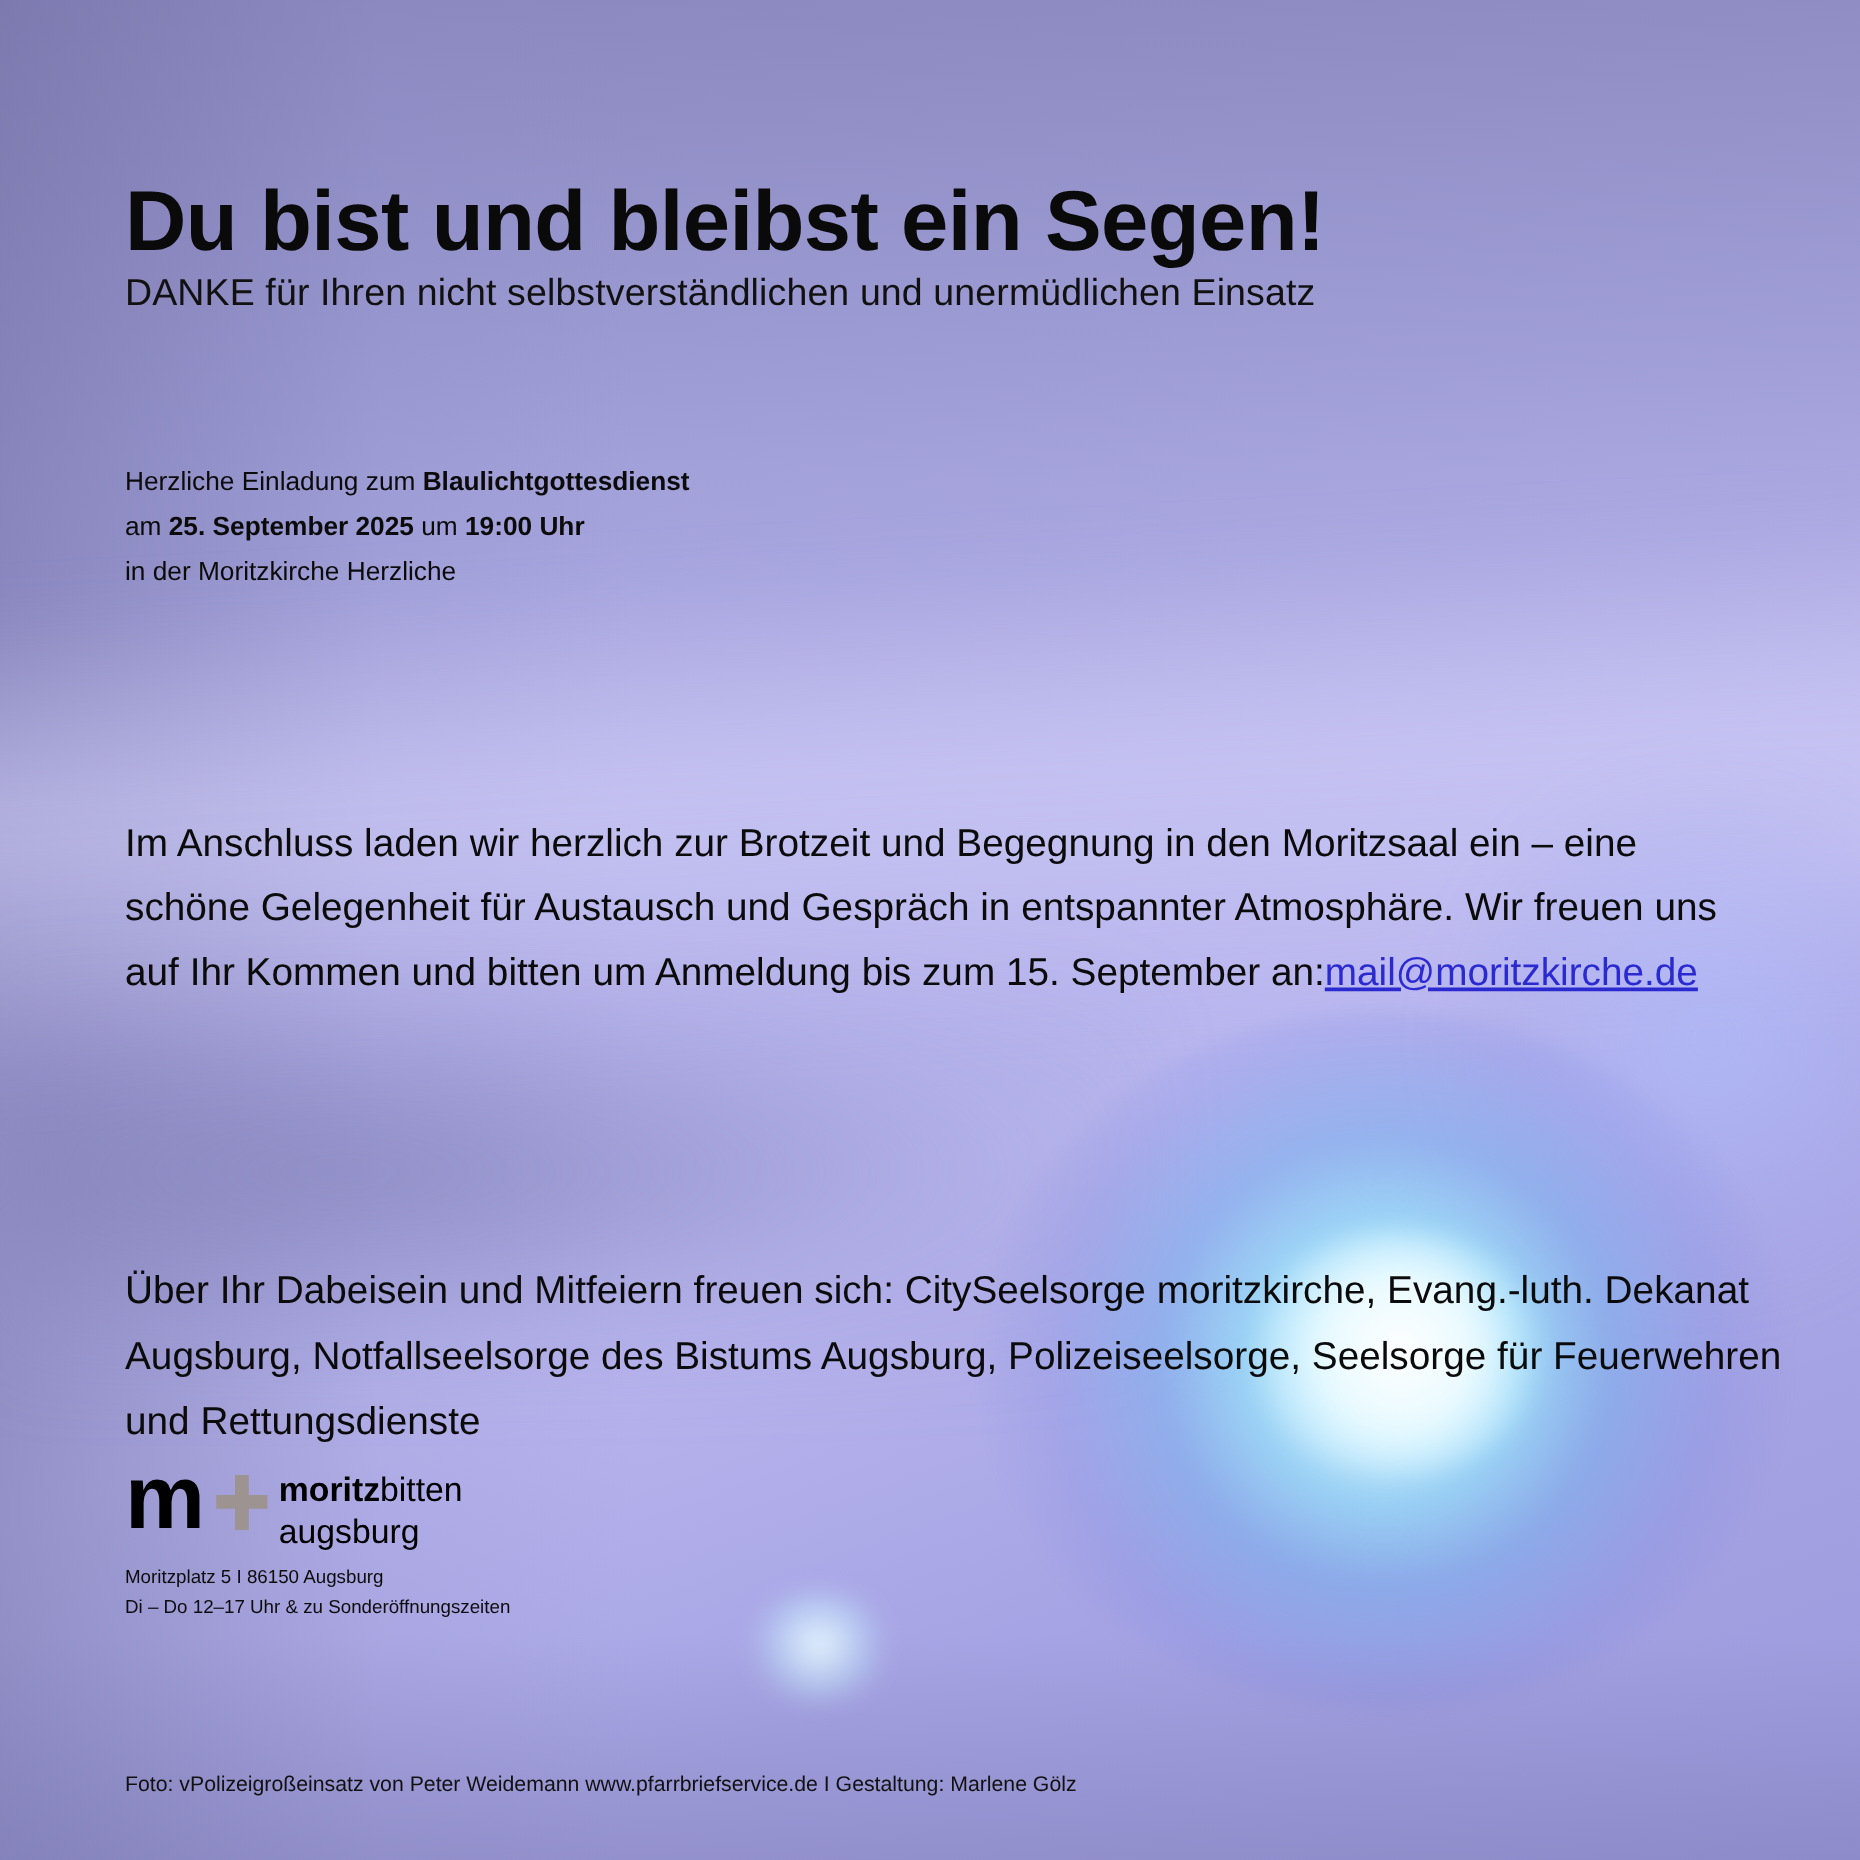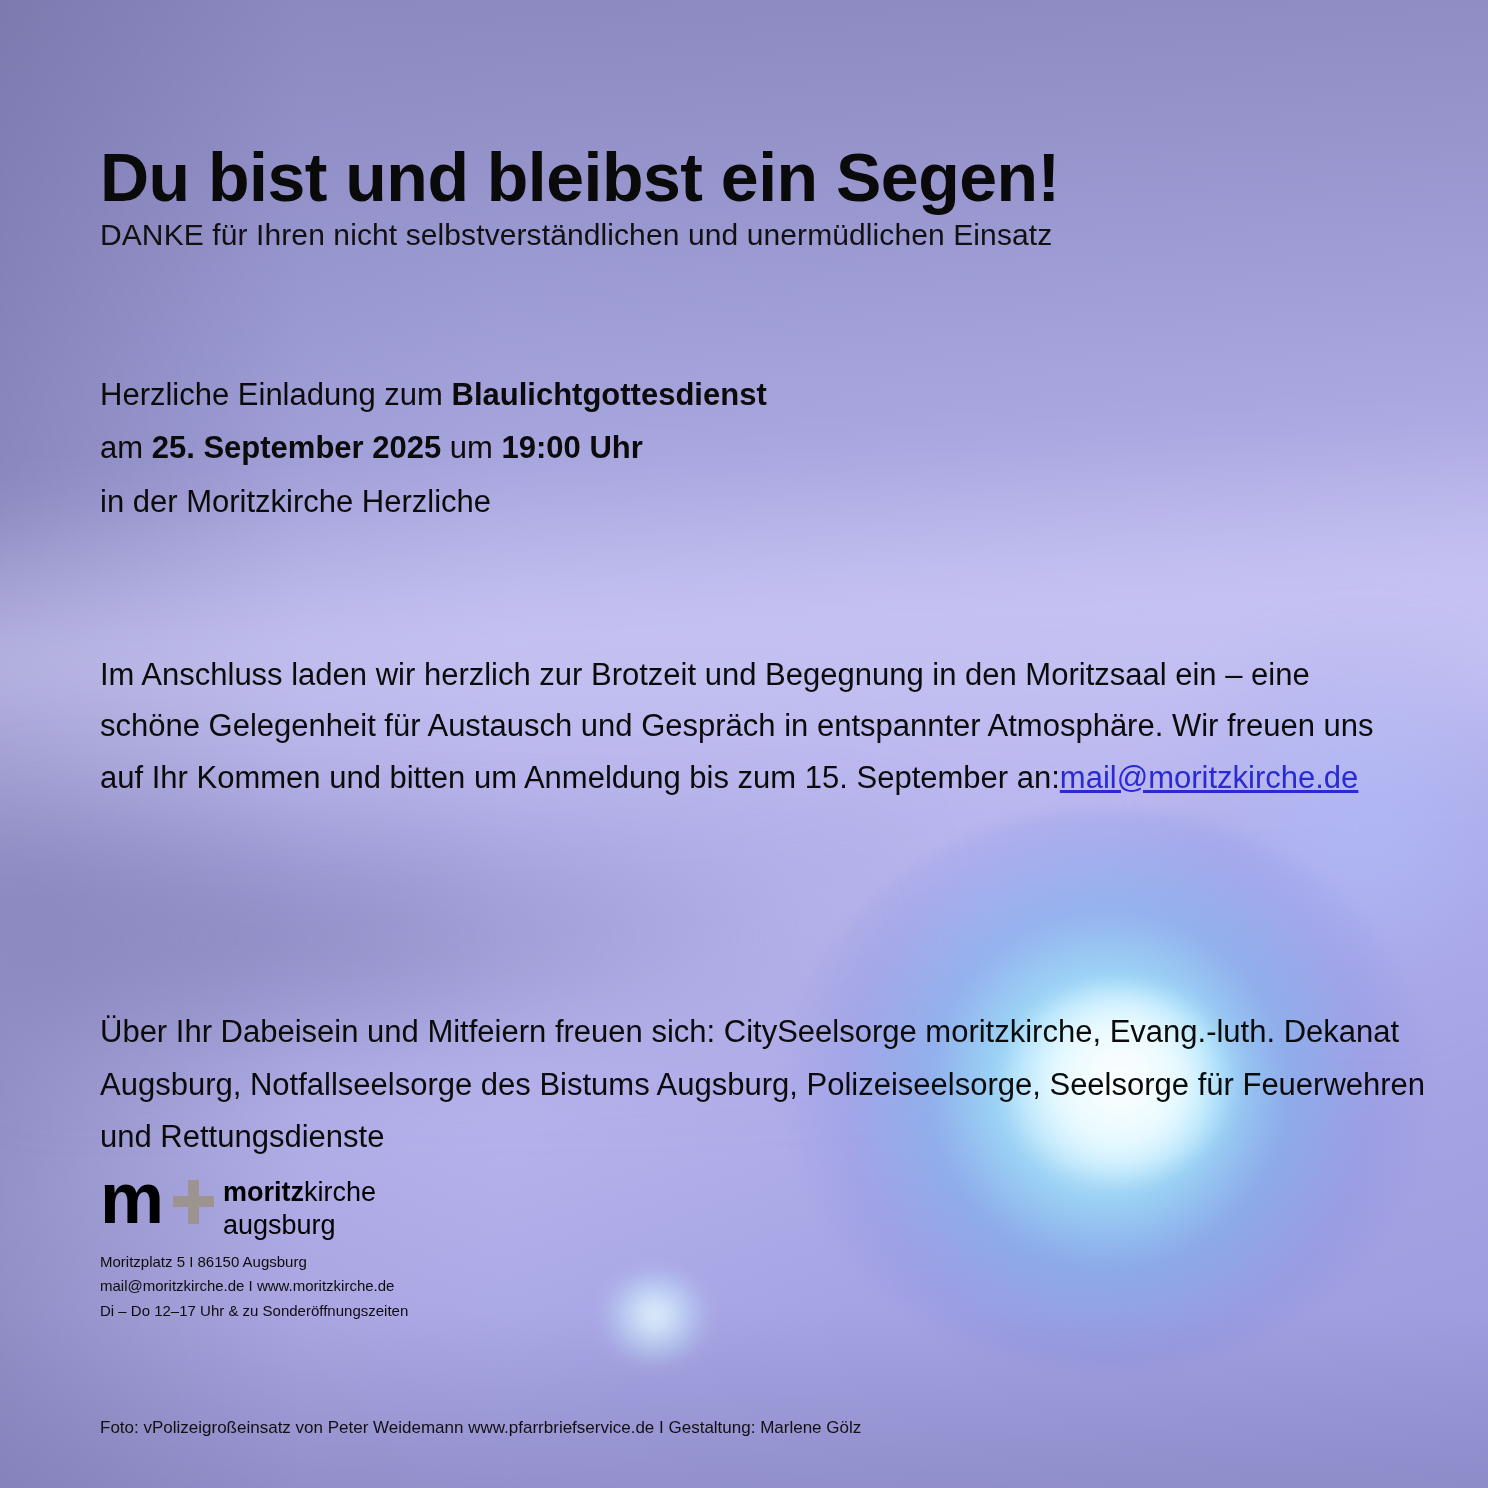--- a/index.html
+++ b/index.html
@@ -133,21 +133,21 @@
     font-size: 30px;
     font-weight: 400;
     color: #111;
     letter-spacing: 0.1px;
   }
 
   .block-invite {
     position: absolute;
     left: 100px;
     top: 368px;
-    font-size: 31px;
+    font-size: 21px;
     line-height: 1.72;
     color: #0b0b0b;
   }
   .block-invite b { font-weight: 700; }
 
   .block-body {
     position: absolute;
     left: 100px;
     top: 618px;
     width: 1290px;
@@ -270,27 +270,26 @@
     <p class="block-body">
       <span>Im Anschluss laden wir herzlich zur Brotzeit und Begegnung in den Moritzsaal ein – eine schöne Gelegenheit für Austausch und Gespräch in entspannter Atmosphäre. Wir freuen uns auf Ihr Kommen und bitten um Anmeldung bis zum 15. September an:</span><a class="mail-link" href="#">mail@moritzkirche.de</a>
     </p>
 
     <p class="block-thanks">Über Ihr Dabeisein und Mitfeiern freuen sich: CitySeelsorge moritzkirche, Evang.-luth. Dekanat Augsburg, Notfallseelsorge des Bistums Augsburg, Polizeiseelsorge, Seelsorge für Feuerwehren und Rettungsdienste</p>
 
     <div class="logo">
       <div class="logo-m">m</div>
       <div class="logo-cross"></div>
       <div class="logo-words">
-        <div class="l1"><b>moritz</b><span class="light">kirche</span></div>
+        <div class="l1"><b>moritz</b><span class="light">bitten</span></div>
         <div class="l2">augsburg</div>
       </div>
     </div>
 
     <div class="address">
       <div>Moritzplatz 5 I 86150 Augsburg</div>
-      <div>mail@moritzkirche.de  I  www.moritzkirche.de</div>
       <div>Di – Do 12–17 Uhr &amp; zu Sonderöffnungszeiten</div>
     </div>
 
     <div class="credit">Foto: vPolizeigroßeinsatz von Peter Weidemann www.pfarrbriefservice.de  I  Gestaltung: Marlene Gölz</div>
 
   </div>
 </div>
 
 </body></html>

